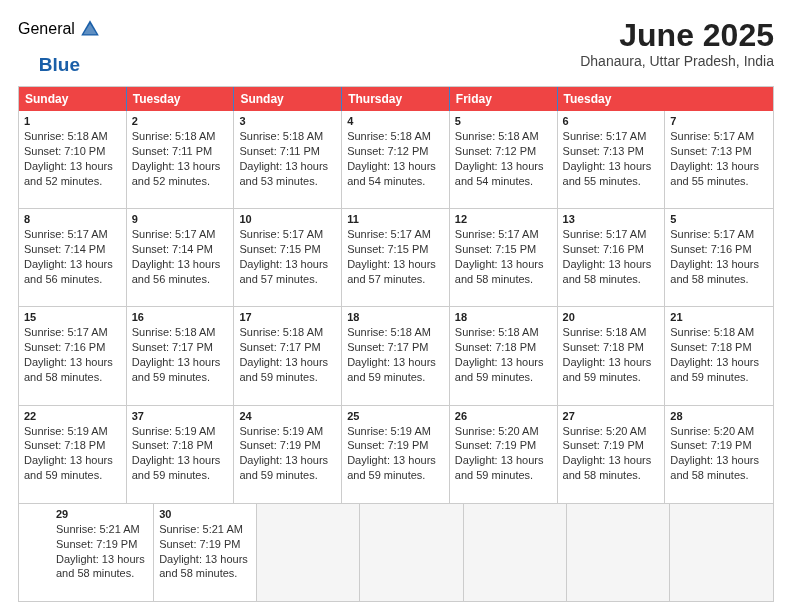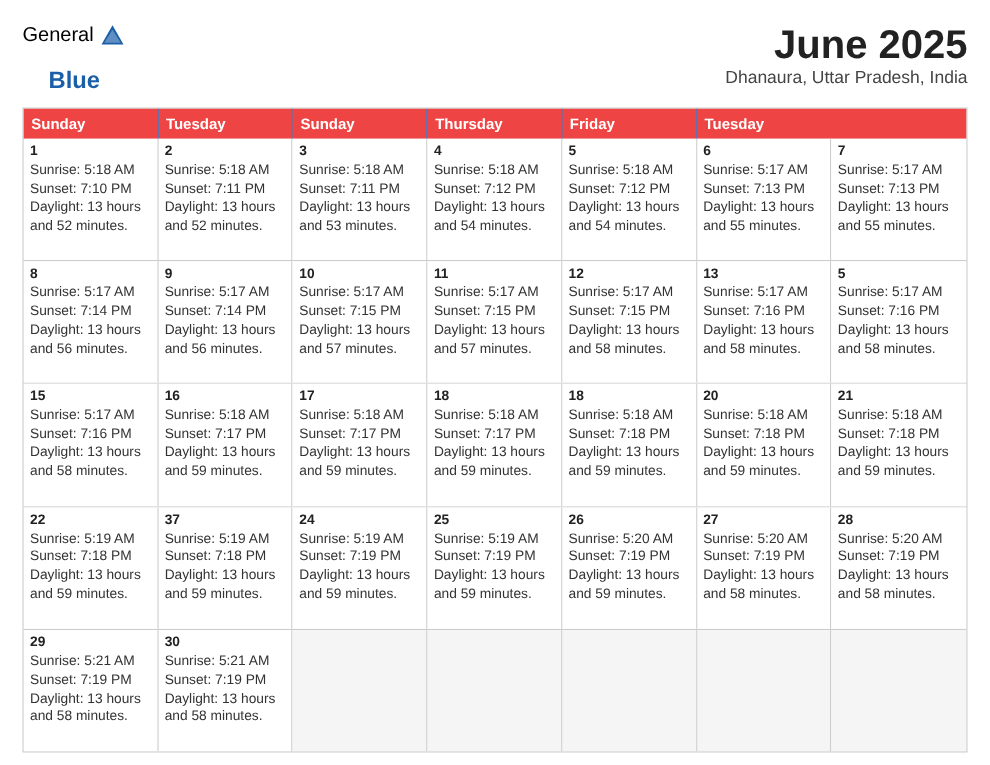--- a/index.html
+++ b/index.html
@@ -77,21 +77,21 @@
       flex: 1;
       display: flex;
       flex-direction: column;
     }
     .cal-row {
       display: grid;
       grid-template-columns: repeat(7, 1fr);
       flex: 1;
       border-bottom: 1px solid #ccc;
     }
-    .cal-row:last-child { border-bottom: none; }
+    .cal-row:last-child { border-bottom: none; margin-left: 32px; }
     .cal-cell {
       border-right: 1px solid #ccc;
       padding: 4px 5px;
       font-size: 9.5px;
       color: #333;
       vertical-align: top;
       background: #fff;
     }
     .cal-cell:last-child { border-right: none; }
     .cal-cell.empty { background: #f5f5f5; }

